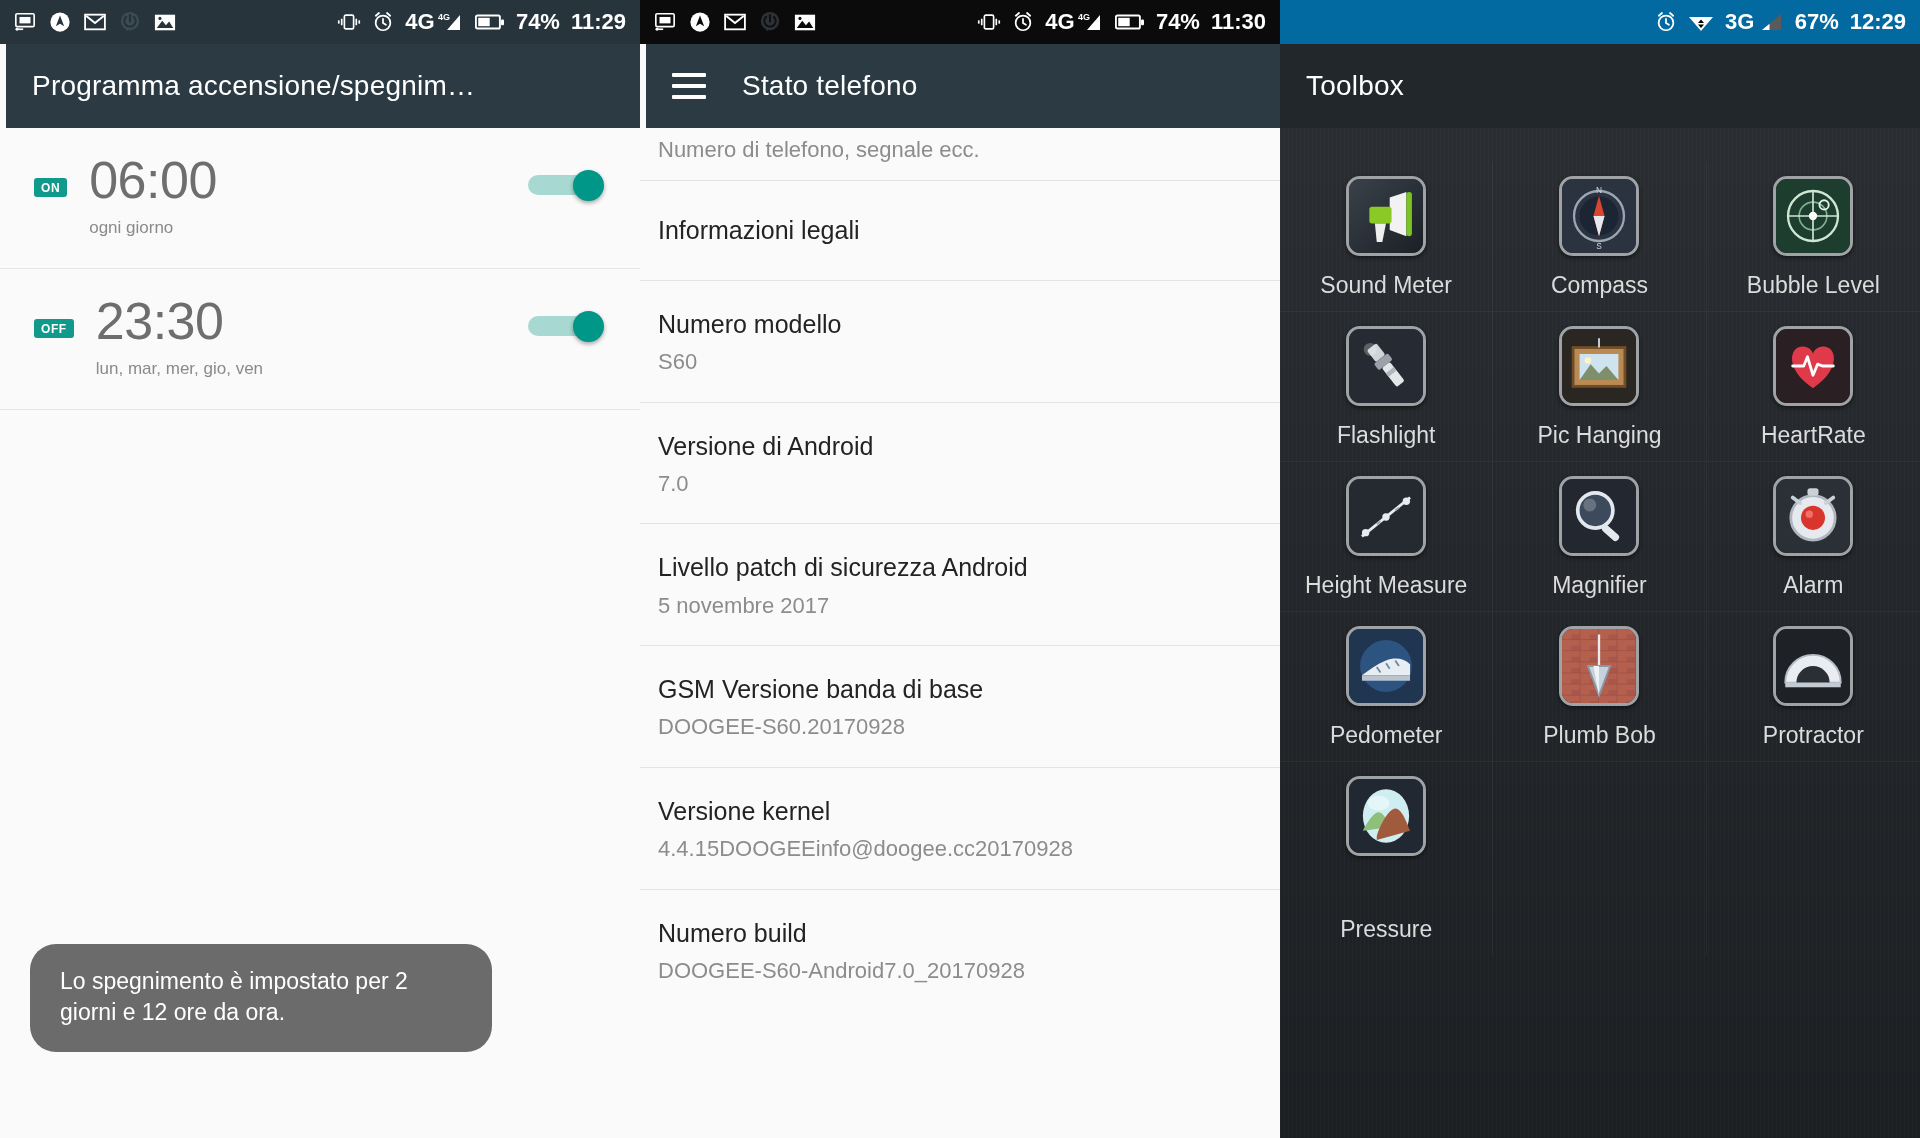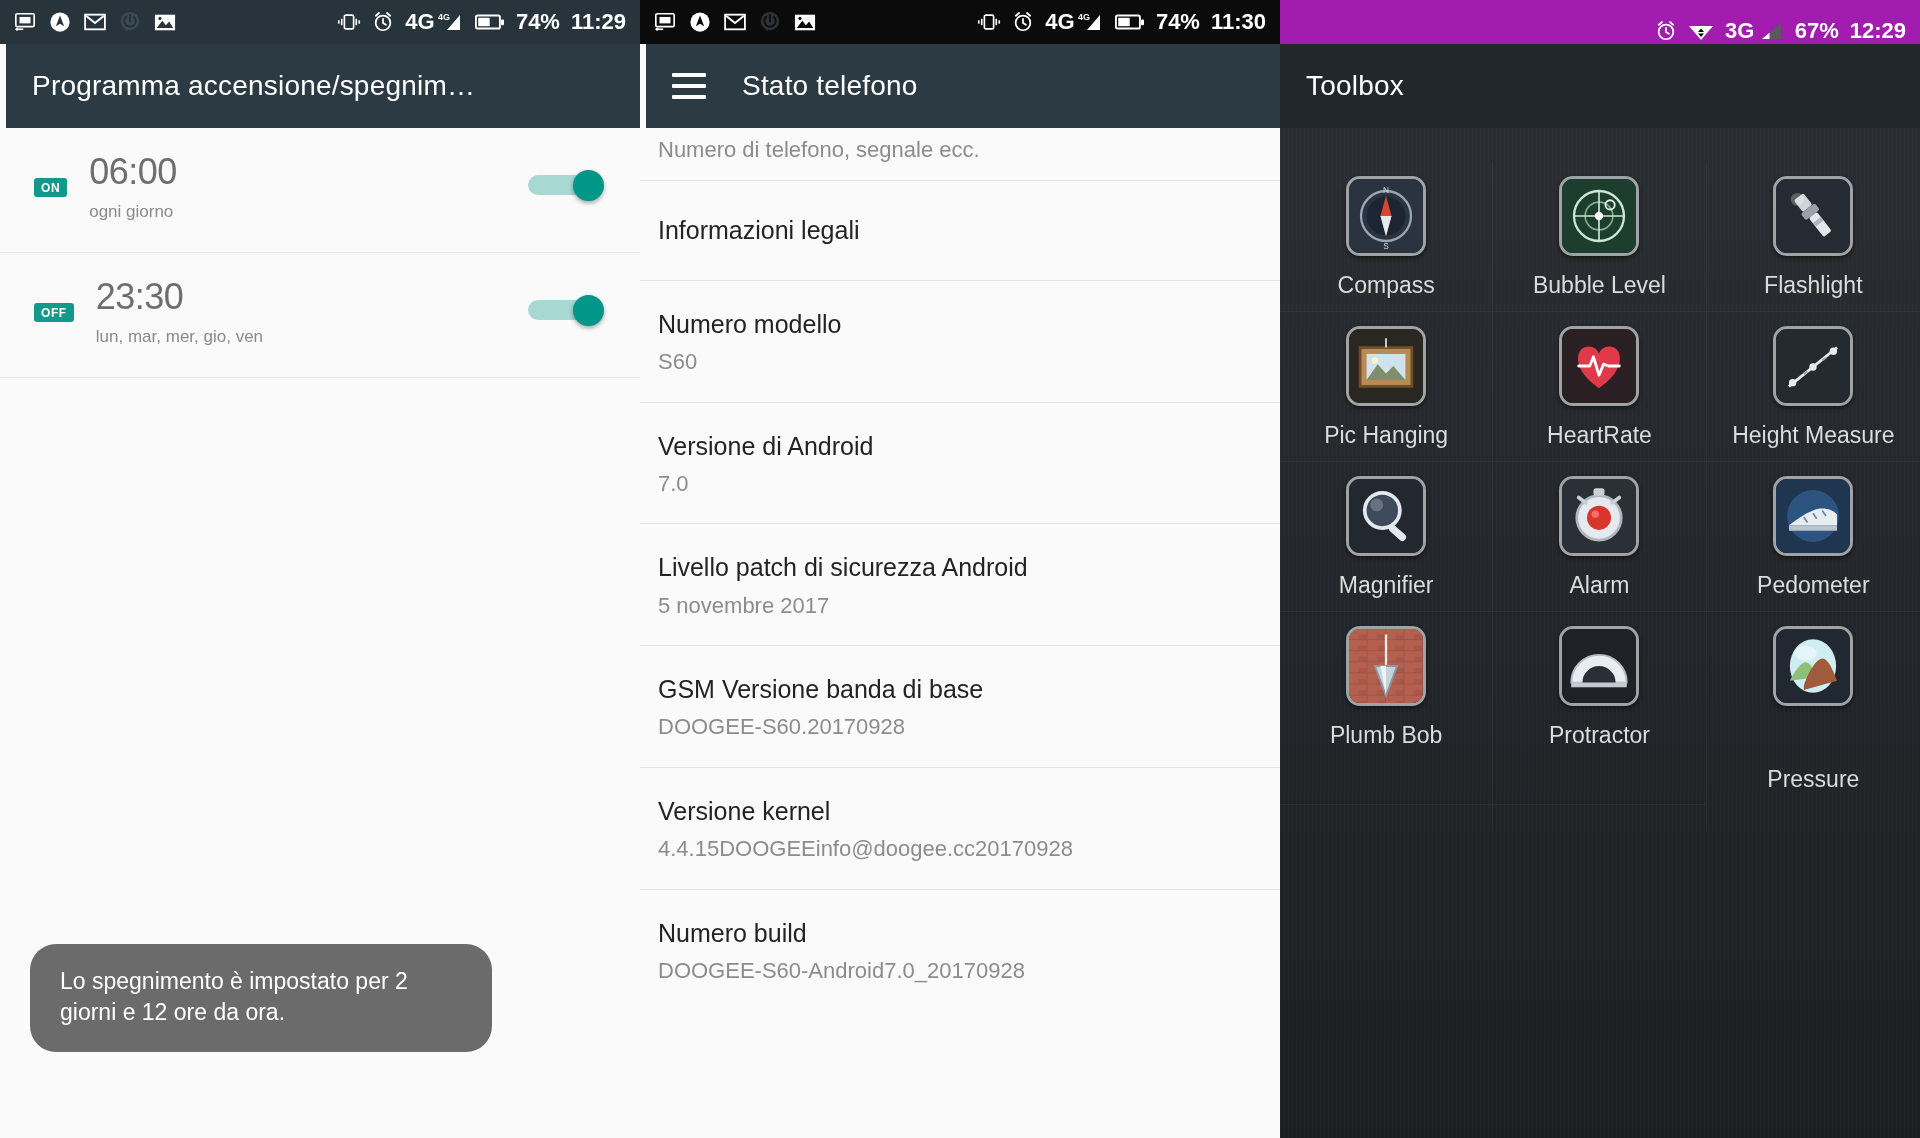--- a/index.html
+++ b/index.html
@@ -9,21 +9,21 @@
   .screens { display:flex; width:1920px; height:878px; }
   .panel { position:relative; height:1138px; overflow:hidden; }
   .p1 { width:640px; background:#fafafa; }
   .p2 { width:640px; background:#fafafa; }
   .p3 { width:640px; background:#1d2023; }
 
   
   .statusbar { height:44px; display:flex; align-items:center; padding:0 14px; color:#fff; }
   .sb-dark  { background:#27343c; }
   .sb-black { background:#0b0b0b; }
-  .sb-pureblack { background:#a21caf;align-items:flex-end; }
+  .sb-pureblack { background:#0369a1; }
   .sb-left { display:flex; align-items:center; gap:13px; }
   .sb-right { display:flex; align-items:center; gap:11px; margin-left:auto; }
   .sb-txt { font-size:22px; font-weight:bold; letter-spacing:0.2px; }
   .sb-pct { font-size:22px; font-weight:bold; }
   .icn { display:block; }
 
   
   .appbar { display:flex; align-items:center; color:#fff; }
   .ab-slate { background:#2b3a43; height:84px; padding:0 26px;margin-left:6px; }
   .ab-dark  { background:#21272b; height:84px; padding:0 26px; }
@@ -31,21 +31,21 @@
   .hamburger { width:34px; height:26px; display:flex; flex-direction:column; justify-content:space-between; margin-right:36px; flex:0 0 auto; }
   .hamburger i { display:block; height:4px; background:#fff; border-radius:1px; }
 
   
   .alarm-body { background:#fafafa; height:1010px; position:relative; }
   .alarm-row { position:relative; display:flex; align-items:flex-start; padding:26px 24px 30px 12px;
                border-bottom:1px solid #e6e6e6; min-height:112px; }
   .badge { font-size:12px; font-weight:bold; color:#fff; background:#11998b; border-radius:3px;
            padding:4px 7px 3px; letter-spacing:0.6px; margin-top:24px; margin-left:22px; line-height:1; }
   .alarm-col { margin-left:22px; }
-  .alarm-time { font-size:36px; color:#6e6e6e; font-weight:300; line-height:1.0; letter-spacing:-0.5px; }
+  .alarm-time { font-size:52px; color:#6e6e6e; font-weight:300; line-height:1.0; letter-spacing:-0.5px; }
   .alarm-days { font-size:17px; color:#8a8a8a; margin-top:12px; }
   .switch { position:absolute; right:36px; top:42px; width:76px; height:30px; }
   .switch .track { position:absolute; left:0; top:5px; width:58px; height:20px; border-radius:10px;
                    background:#a7d8d2; }
   .switch .knob { position:absolute; right:0; top:0; width:31px; height:31px; border-radius:50%;
                   background:#009688; box-shadow:0 2px 4px rgba(0,0,0,.35); }
 
   .toast { position:absolute; left:30px; bottom:86px; width:462px; background:#6b6b6b;
            border-radius:26px; padding:22px 30px 24px; color:#fff; font-size:23px; line-height:1.35; }
 
@@ -349,20 +349,38 @@
       </div>
     </div>
 
     <div class="appbar ab-dark">
       <span class="ab-title">Toolbox</span>
     </div>
 
     <div class="toolbox">
       <div class="grid">
 
+        <div class="cell">
+          <div class="ic">
+            <svg viewBox="0 0 80 80">
+                <defs>
+                  <linearGradient id="g1" x1="0" y1="0" x2="1" y2="1">
+                    <stop offset="0" stop-color="#3a4149"></stop>
+                    <stop offset="1" stop-color="#1b2026"></stop>
+                  </linearGradient>
+                </defs>
+                <rect width="80" height="80" fill="url(#g1)"></rect>
+                <path d="M44 20 L62 14 L62 62 L44 55 Z" fill="#f2f2f2"></path>
+                <rect x="62" y="14" width="6" height="48" rx="3" fill="#7cc423"></rect>
+                <rect x="22" y="30" width="24" height="18" rx="3" fill="#8bc926"></rect>
+                <path d="M28 48 L40 48 L36 68 L30 68 Z" fill="#efefef"></path>
+              </svg>
+          </div>
+          <div class="cap">Sound Meter</div>
+        </div>
 
         <div class="cell">
           <div class="ic">
             <svg viewBox="0 0 80 80">
                 <rect width="80" height="80" fill="#2b3340"></rect>
                 <circle cx="40" cy="40" r="27" fill="none" stroke="#9aa6b4" stroke-width="2.5"></circle>
                 <circle cx="40" cy="40" r="21" fill="#1b2533"></circle>
                 <path d="M40 18 L46 40 L40 62 L34 40 Z" fill="#d9452f"></path>
                 <path d="M40 40 L46 40 L40 62 L34 40 Z" fill="#e6e9ee"></path>
                 <text x="40" y="15" font-size="9" fill="#cfd6de" text-anchor="middle" font-family="Liberation Sans, sans-serif">N</text>

